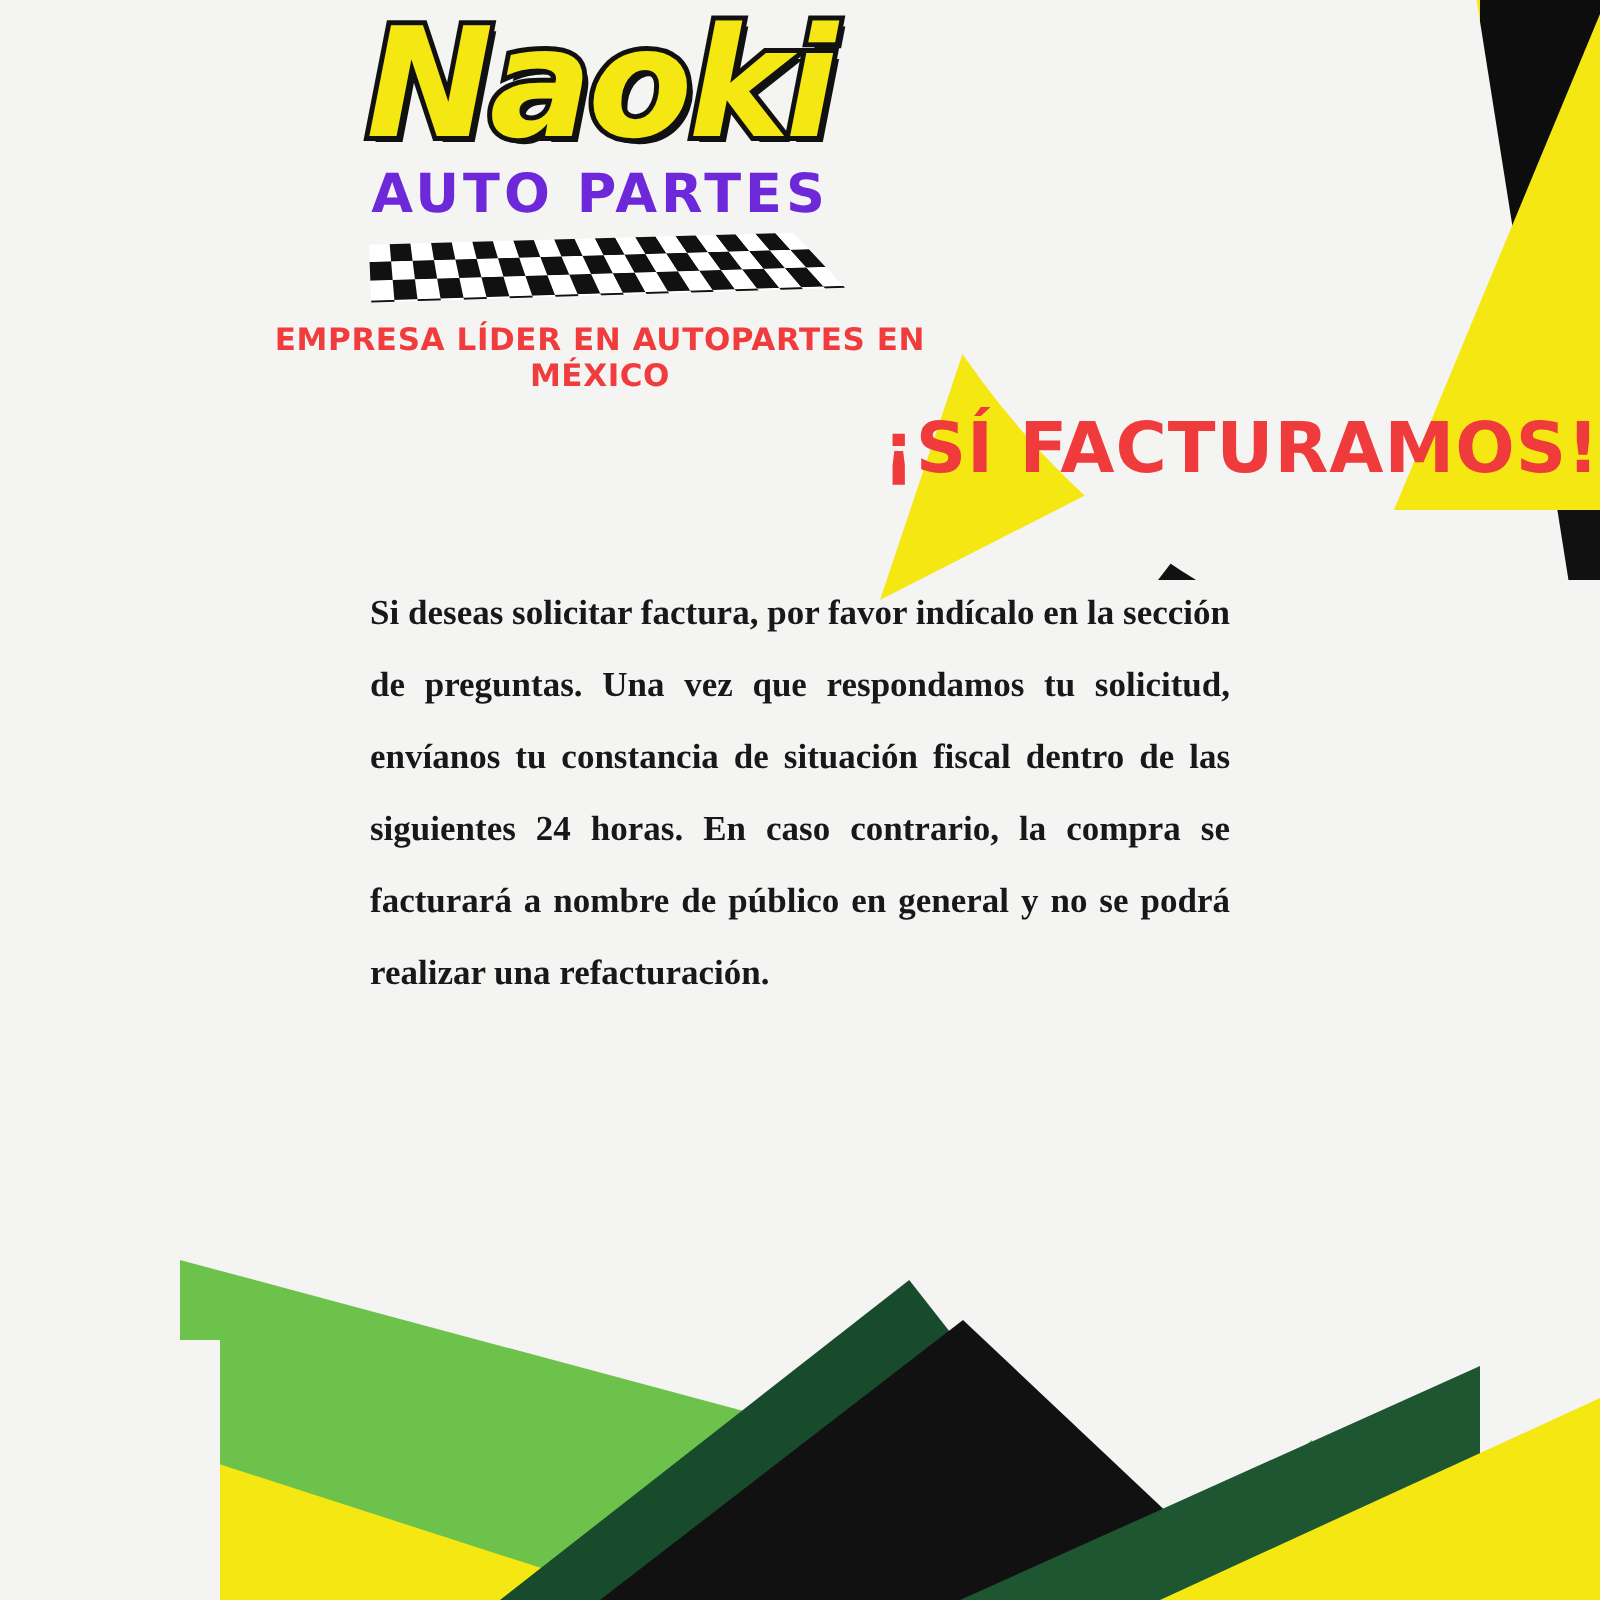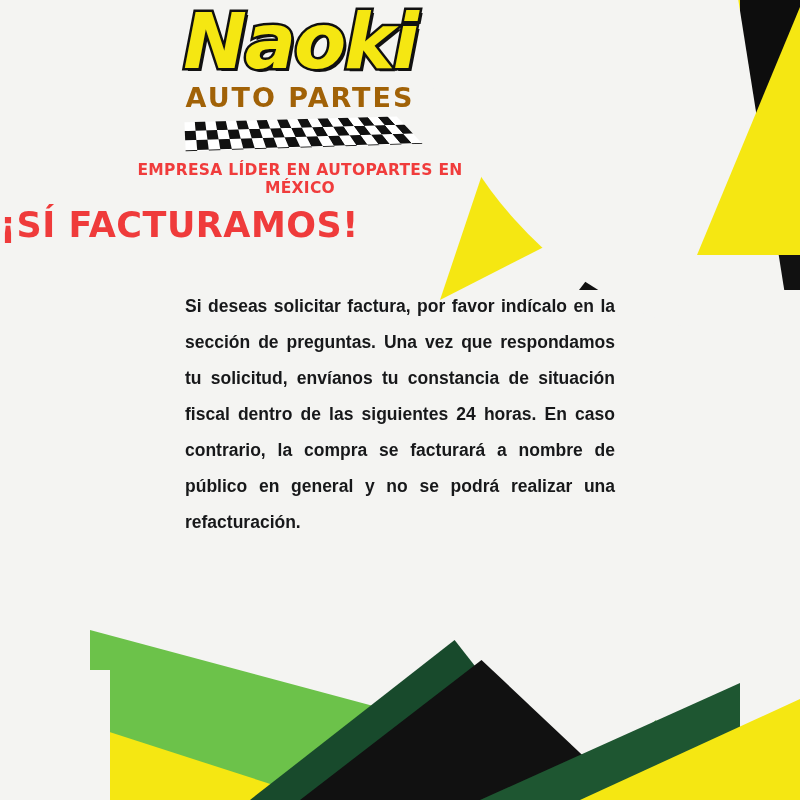--- a/index.html
+++ b/index.html
@@ -155,21 +155,21 @@
       3px 3px 0 #111111,
       -1px -1px 0 #111111;
     line-height: 1;
     margin-top: 4px;
   }
   .logo-sub {
     font-family: "DejaVu Sans", sans-serif;
     font-weight: bold;
     font-size: 27px;
     letter-spacing: 2px;
-    color: #a16207;
+    color: #6d28d9;
     margin-top: 2px;
   }
   .checker {
     width: 230px;
     height: 34px;
     margin: 6px auto 0 auto;
     background-image:
       linear-gradient(45deg, #111 25%, transparent 25%, transparent 75%, #111 75%),
       linear-gradient(45deg, #111 25%, transparent 25%, transparent 75%, #111 75%);
     background-size: 22px 22px;
@@ -187,33 +187,33 @@
     margin-top: 8px;
     text-align: center;
   }
 
   
   .headline {
     position: absolute;
     top: 205px;
     left: 0;
     width: 800px;
-    text-align: left;
+    text-align: right;
     font-family: "DejaVu Sans", sans-serif;
     font-weight: bold;
     font-size: 35px;
     letter-spacing: 0.5px;
     color: #ef3b3b;
   }
   .paragraph {
     position: absolute;
     top: 288px;
     left: 185px;
     width: 430px;
-    font-family: Liberation Sans, sans-serif;
+    font-family: Liberation Serif, serif;
     font-weight: bold;
     font-size: 17.5px;
     line-height: 36px;
     color: #17181a;
     text-align: justify;
     text-align-last: left;
   }
 </style>
 </head>
 <body>

